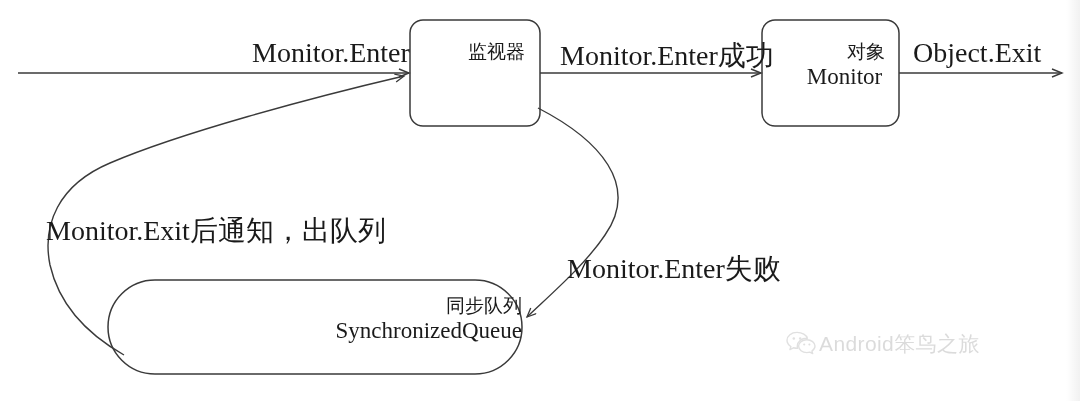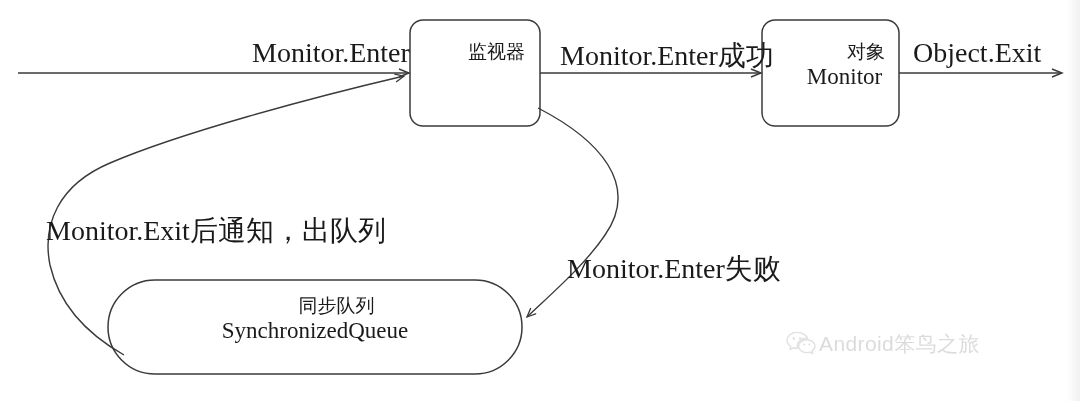--- a/index.html
+++ b/index.html
@@ -100,21 +100,21 @@
 
   <div class="node-label" style="left:410px; top:41px; width:130px;">
     <span class="l1">监视器</span>
   </div>
 
   <div class="node-label" style="left:762px; top:41px; width:165px;">
     <span class="l1">对象</span>
     <span class="l2">Monitor</span>
   </div>
 
-  <div class="node-label" style="left:108px; top:295px; width:414px;">
+  <div class="node-label" style="left:108px; top:295px; width:414px;text-align:right;">
     <span class="l1">同步队列</span>
     <span class="l2">SynchronizedQueue</span>
   </div>
 
   <div class="edge-label" style="left:252px; top:37px;">Monitor.Enter</div>
 
   <div class="edge-label" style="left:560px; top:37px;">Monitor.Enter成功</div>
 
   <div class="edge-label" style="left:913px; top:37px;">Object.Exit</div>
 

